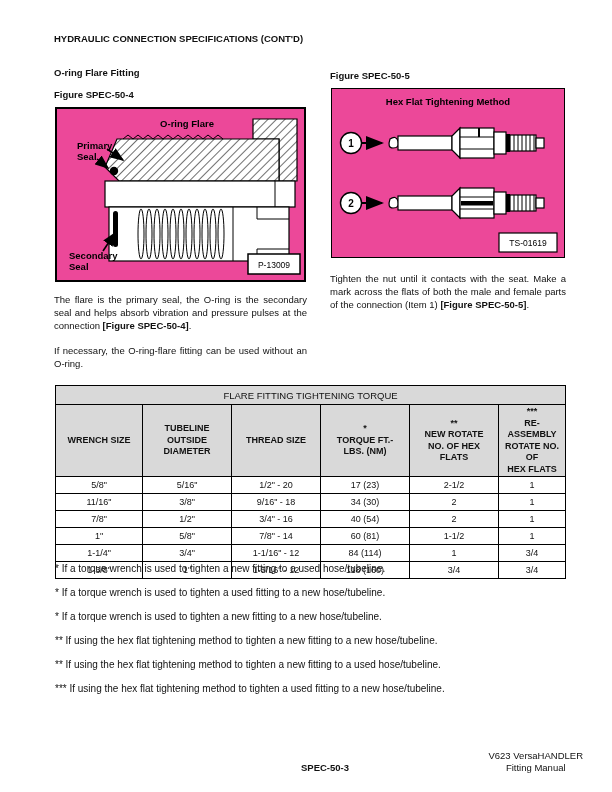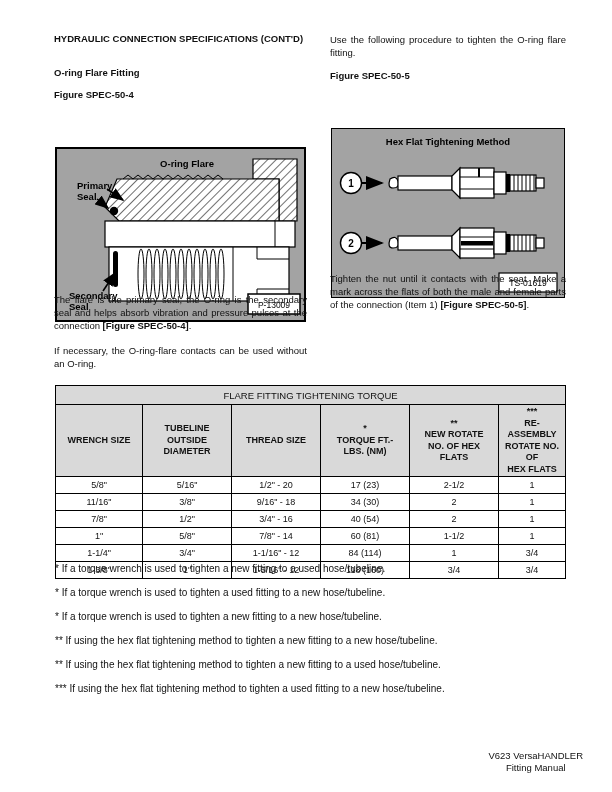--- a/index.html
+++ b/index.html
@@ -4,21 +4,21 @@
 <style>
   html,body{margin:0;padding:0;background:#fff;}
   .page{
     position:relative;width:612px;height:792px;background:#ffffff;
     font-family:"Liberation Sans",sans-serif;color:#111;overflow:hidden;
   }
   .abs{position:absolute;}
   .h1{font-size:9.5px;font-weight:bold;line-height:11.5px;}
   .h2{font-size:9.5px;font-weight:bold;line-height:11px;}
   .body-text{font-size:9.5px;line-height:13px;text-align:justify;}
-  .figbox{background:#a3a3a3;border:2px solid #000;margin-top:40px;}
+  .figbox{background:#ec4899;border:2px solid #000;}
   .figbox.thin{border-width:1.5px;}
   svg{display:block;}
   svg text{font-family:"Liberation Sans",sans-serif;fill:#000;}
   .fig-label{font-size:9.5px;font-weight:bold;}
   .fig-id{font-size:8.5px;}
   table.torque{border-collapse:collapse;width:510px;table-layout:fixed;}
   table.torque td,table.torque th{border:1px solid #000;padding:1px 2px;text-align:center;vertical-align:middle;}
   .tbl-title{background:var(--hdr-bg,#d9d9d9);font-weight:normal;font-size:9.5px;height:16px;}
   .tbl-head{background:var(--hdr-bg,#d9d9d9);font-weight:bold;font-size:9px;line-height:11.5px;white-space:pre-line;height:52px;}
   .tbl-cell{font-size:9px;height:14px;background:#fff;}
@@ -91,23 +91,22 @@
       <line x1="46" y1="142" x2="58" y2="124" stroke="#000" stroke-width="1.6" marker-end="url(#arrw)"></line>
 
       <rect x="191" y="145" width="52" height="20" fill="#fff" stroke="#000" stroke-width="1.5"></rect>
       <text class="fig-id" x="217" y="158.5" text-anchor="middle">P-13009</text>
     </svg>
   </div>
 
   <div class="abs body-text" style="left:54px;top:293px;width:253px;">
     <span>The flare is the primary seal, the O-ring is the secondary seal and helps absorb vibration and pressure pulses at the connection </span><b>[Figure SPEC-50-4]</b><span>.</span>
   </div>
-  <div class="abs body-text" style="left:54px;top:344px;width:253px;">If necessary, the O-ring-flare contacts can be used without an O-ring.</div>
-
-  <div class="abs body-text" style="left:330px;top:33px;width:236px;">Use the following procedure to tighten the O-ring flare fitting.</div>
+  <div class="abs body-text" style="left:54px;top:344px;width:253px;">If necessary, the O-ring-flare fitting can be used without an O-ring.</div>
+
   <div class="abs h2" style="left:330px;top:70px;">Figure SPEC-50-5</div>
 
   <div class="abs figbox thin" style="left:331px;top:88px;width:232px;height:168px;">
     <svg viewBox="0 0 232 168" width="232" height="168">
       <defs>
         <marker id="arrw2" markerWidth="9" markerHeight="7" refX="8" refY="3.5" orient="auto">
           <polygon points="0,0 9,3.5 0,7" fill="#000"></polygon>
         </marker>
       </defs>
       <text class="fig-label" x="116" y="16" text-anchor="middle">Hex Flat Tightening Method</text>
@@ -261,14 +260,15 @@
     <div class="footnote">* If a torque wrench is used to tighten a new fitting to a new hose/tubeline.</div>
     <div class="footnote">** If using the hex flat tightening method to tighten a new fitting to a new hose/tubeline.</div>
     <div class="footnote">** If using the hex flat tightening method to tighten a new fitting to a used hose/tubeline.</div>
     <div class="footnote">*** If using the hex flat tightening method to tighten a used fitting to a new hose/tubeline.</div>
   </div>
 
   <div class="abs footer-right" style="right:29px;top:750px;">
     <div>V623 VersaHANDLER</div>
     <div>Fitting Manual</div>
   </div>
+  <div class="abs footer-center" style="left:55px;top:762px;width:540px;">SPEC-50-3</div>
 
 </div>
 
 </body></html>

